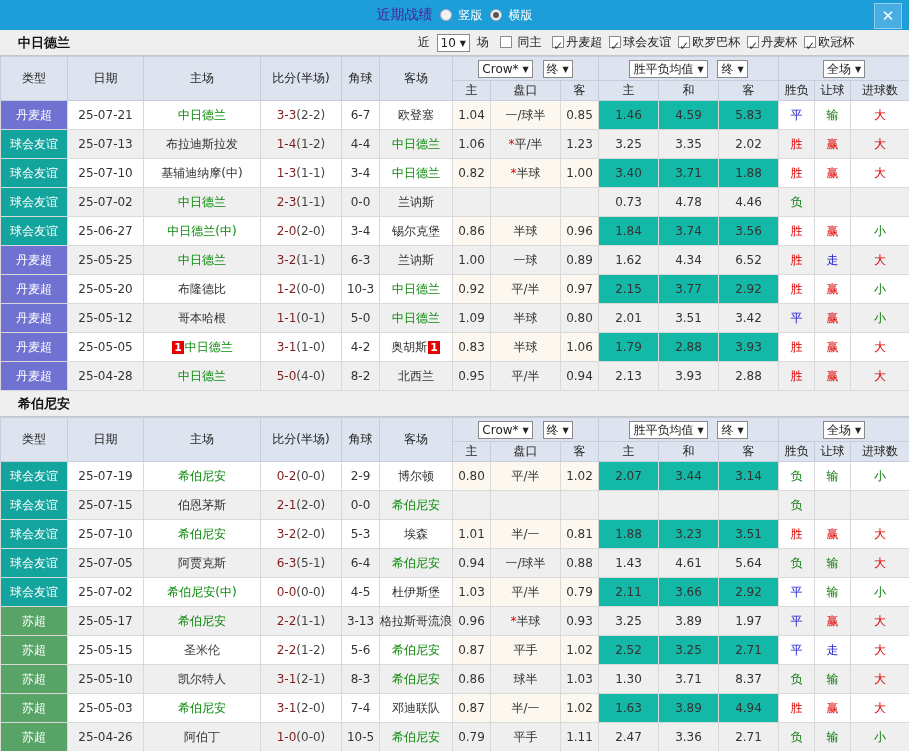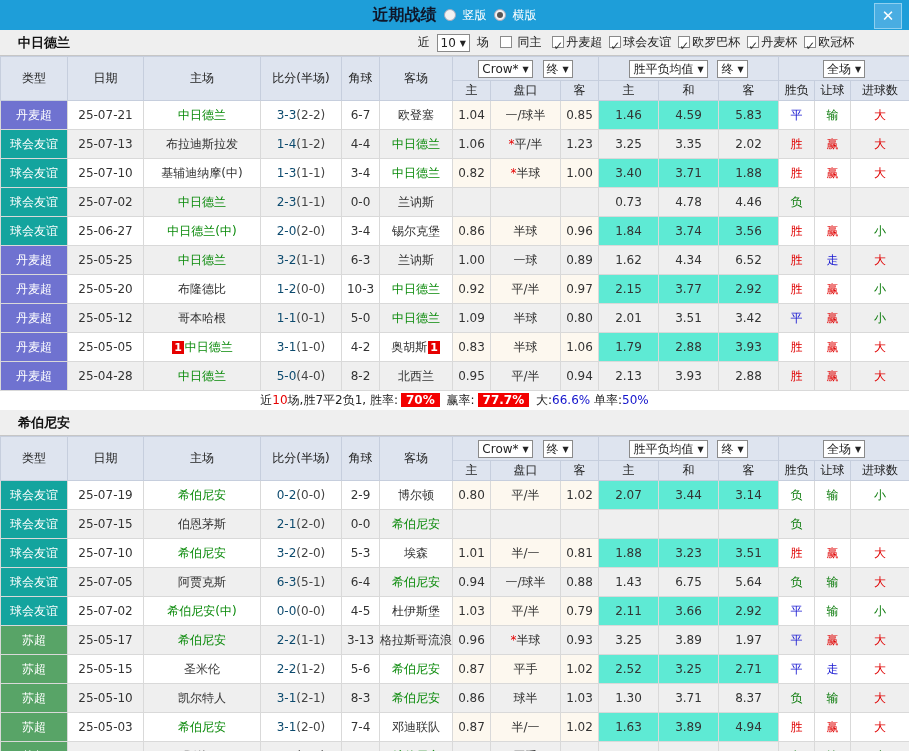--- a/index.html
+++ b/index.html
@@ -1,21 +1,21 @@
 <!DOCTYPE html>
 <html><head>
 <meta charset="utf-8">
 <style>
   html,body{margin:0;padding:0;}
   body{font-family:"DejaVu Sans",sans-serif;background:#fff;}
   .app{width:909px;height:751px;overflow:hidden;background:#fff;position:relative;}
 
   
   .topbar{height:30px;background:#1E9ED9;position:relative;display:flex;align-items:center;justify-content:center;gap:7px;}
-  .topbar .title{color:#0f172a;font-weight:bold;font-size:16px;}
+  .topbar .title{color:#4c1d95;font-weight:normal;font-size:14px;}
   .radio{width:12px;height:12px;border-radius:50%;background:#F2F2F2;border:1px solid #AAB;display:inline-block;box-sizing:border-box;position:relative;vertical-align:middle;}
   .radio.sel::after{content:"";position:absolute;left:2px;top:2px;width:6px;height:6px;border-radius:50%;background:#555;}
   .radio-label{color:#fff;font-size:12px;}
   .close-btn{position:absolute;right:7px;top:3px;width:26px;height:24px;background:#49ADE2;border:1px solid #8ED0F0;color:#fff;font-weight:bold;font-size:15px;line-height:24px;text-align:center;cursor:pointer;}
 
   
   .section-bar{height:25px;background:#EFEFEF;border-bottom:1px solid #C6C6C6;position:relative;line-height:25px;font-size:12px;color:#222;}
   .team-name{font-weight:bold;margin-left:18px;font-size:13px;color:#111;}
   .filter{position:absolute;left:363px;right:0;top:0;text-align:center;white-space:nowrap;}
   .select-box{display:inline-block;border:1px solid #8A8A8A;background:#fff;padding:0 3px;line-height:16px;height:18px;box-sizing:border-box;margin:0 3px;vertical-align:middle;}
@@ -26,23 +26,23 @@
   
   table{border-collapse:collapse;table-layout:fixed;width:909px;font-size:12px;}
   th,td{border:1px solid #D9D9D9;text-align:center;padding:0;white-space:nowrap;overflow:hidden;}
   thead th{background:#DEE4EF;border-color:#C6CEDD;font-weight:normal;color:#222;}
   tr.group-row th{height:23px;}
   tr.sub-row th{height:19px;}
   tbody td{height:28px;color:#333;}
   tr.even td{background:#EFEFEF;}
   td.c-type{color:#fff;}
   td.tint-cream{background:#FDF8EF;}
-  td.tint-blue{background:#5eead4;}
+  td.tint-blue{background:#14b8a6;}
   .self{color:#0A8A0A;}
-  .score-main{color:#0c4a6e;}
+  .score-main{color:#7f1d1d;}
   .score-half{color:#444;}
   .star{color:#E60000;}
   .rank{display:inline-block;background:#E60000;color:#fff;font-size:11px;line-height:13px;padding:0 2px;margin:0 1px;font-weight:bold;}
 
   .summary{height:19px;line-height:19px;text-align:center;font-size:12px;color:#222;background:#fff;}
   .summary .badge{background:#F30000;color:#fff;font-weight:bold;padding:0 5px;margin:0 3px;}
   .summary .blue{color:#1414CC;}
   .summary .red{color:#E60000;}
 </style>
 </head>
@@ -287,21 +287,20 @@
             <td class="c-odd tint-cream">0.94</td>
             <td class="c-mean tint-blue">2.13</td>
             <td class="c-mean tint-blue">3.93</td>
             <td class="c-mean tint-blue">2.88</td>
             <td class="c-res" style="color: rgb(224, 0, 0);">胜</td>
             <td class="c-res" style="color: rgb(224, 0, 0);">赢</td>
             <td class="c-res" style="color: rgb(224, 0, 0);">大</td>
           </tr>
         </tbody>
     </table>
-    <div class="summary"><span>近</span><span class="red">10</span><span>场,胜7平2负1, 胜率:</span><span class="badge">70%</span><span> 赢率:</span><span class="badge">77.7%</span><span> 大:</span><span class="blue">66.6%</span><span> 单率:</span><span class="blue">50%</span></div>
   </div>
 
   <div class="section">
     <div class="section-bar">
       <span class="team-name">希伯尼安</span>
     </div>
     <table>
       <colgroup>
         <col style="width:67px">
           <col style="width:76px">
@@ -407,21 +406,21 @@
             <td class="c-type" style="background: rgb(20, 164, 158);">球会友谊</td>
             <td class="c-date">25-07-05</td>
             <td class="c-home"><span class="">阿贾克斯</span></td>
             <td class="c-score"><span class="score-main">6-3</span><span class="score-half">(5-1)</span></td>
             <td class="c-corner">6-4</td>
             <td class="c-away"><span class="self">希伯尼安</span></td>
             <td class="c-odd tint-cream">0.94</td>
             <td class="c-hcap tint-cream">一/球半</td>
             <td class="c-odd tint-cream">0.88</td>
             <td class="c-mean tint-blue">1.43</td>
-            <td class="c-mean tint-blue">6.75</td>
+            <td class="c-mean tint-blue">4.61</td>
             <td class="c-mean tint-blue">5.64</td>
             <td class="c-res" style="color: rgb(11, 123, 11);">负</td>
             <td class="c-res" style="color: rgb(11, 123, 11);">输</td>
             <td class="c-res" style="color: rgb(224, 0, 0);">大</td>
           </tr>
           <tr>
             <td class="c-type" style="background: rgb(20, 164, 158);">球会友谊</td>
             <td class="c-date">25-07-02</td>
             <td class="c-home"><span class="self">希伯尼安(中)</span></td>
             <td class="c-score"><span class="score-main">0-0</span><span class="score-half">(0-0)</span></td>

